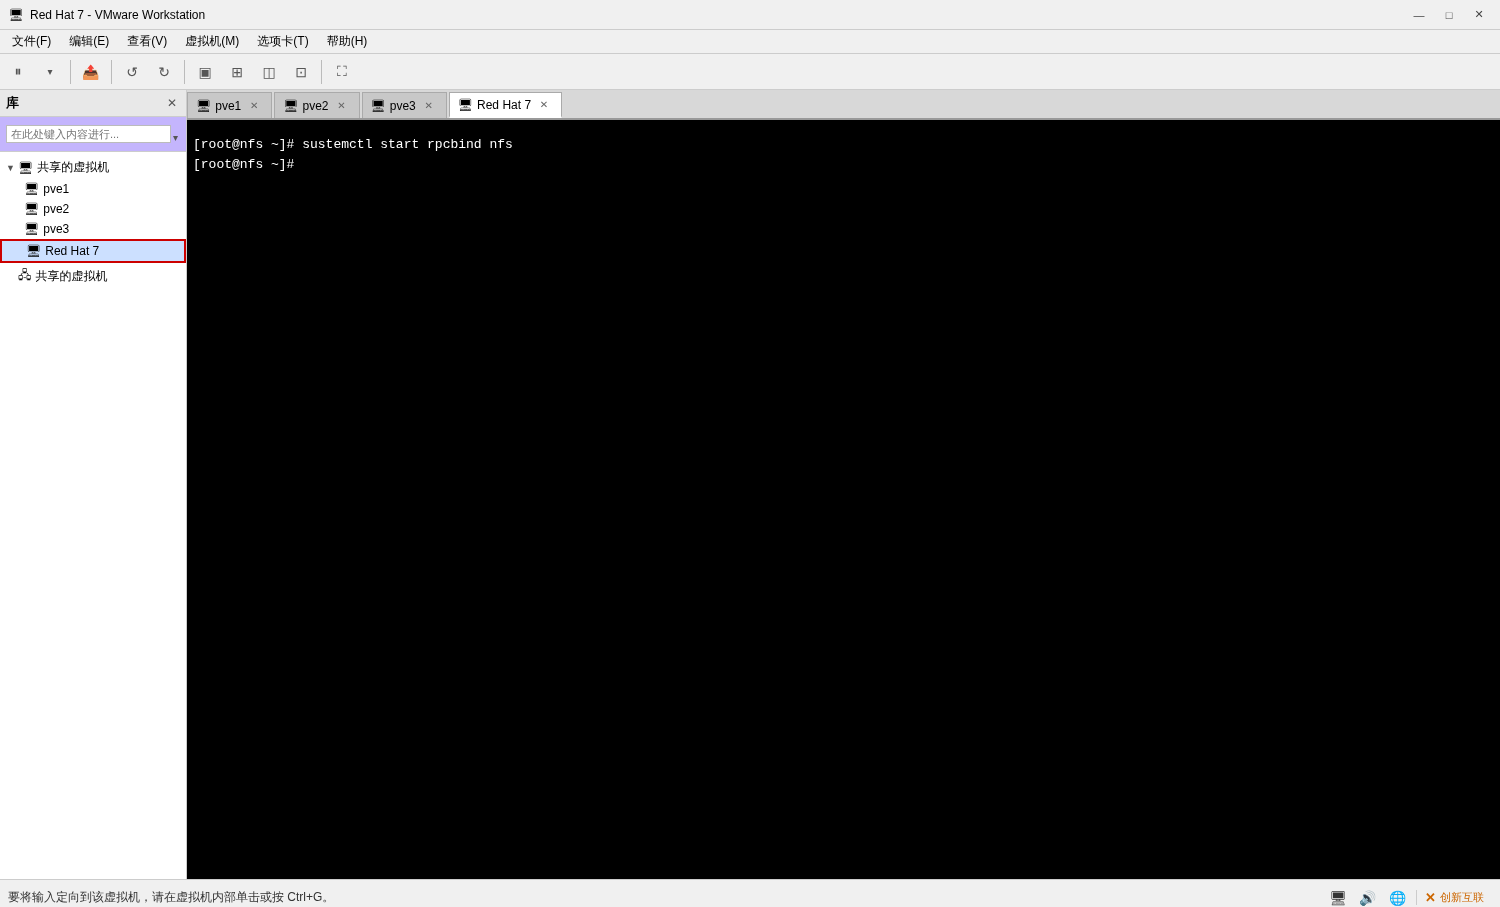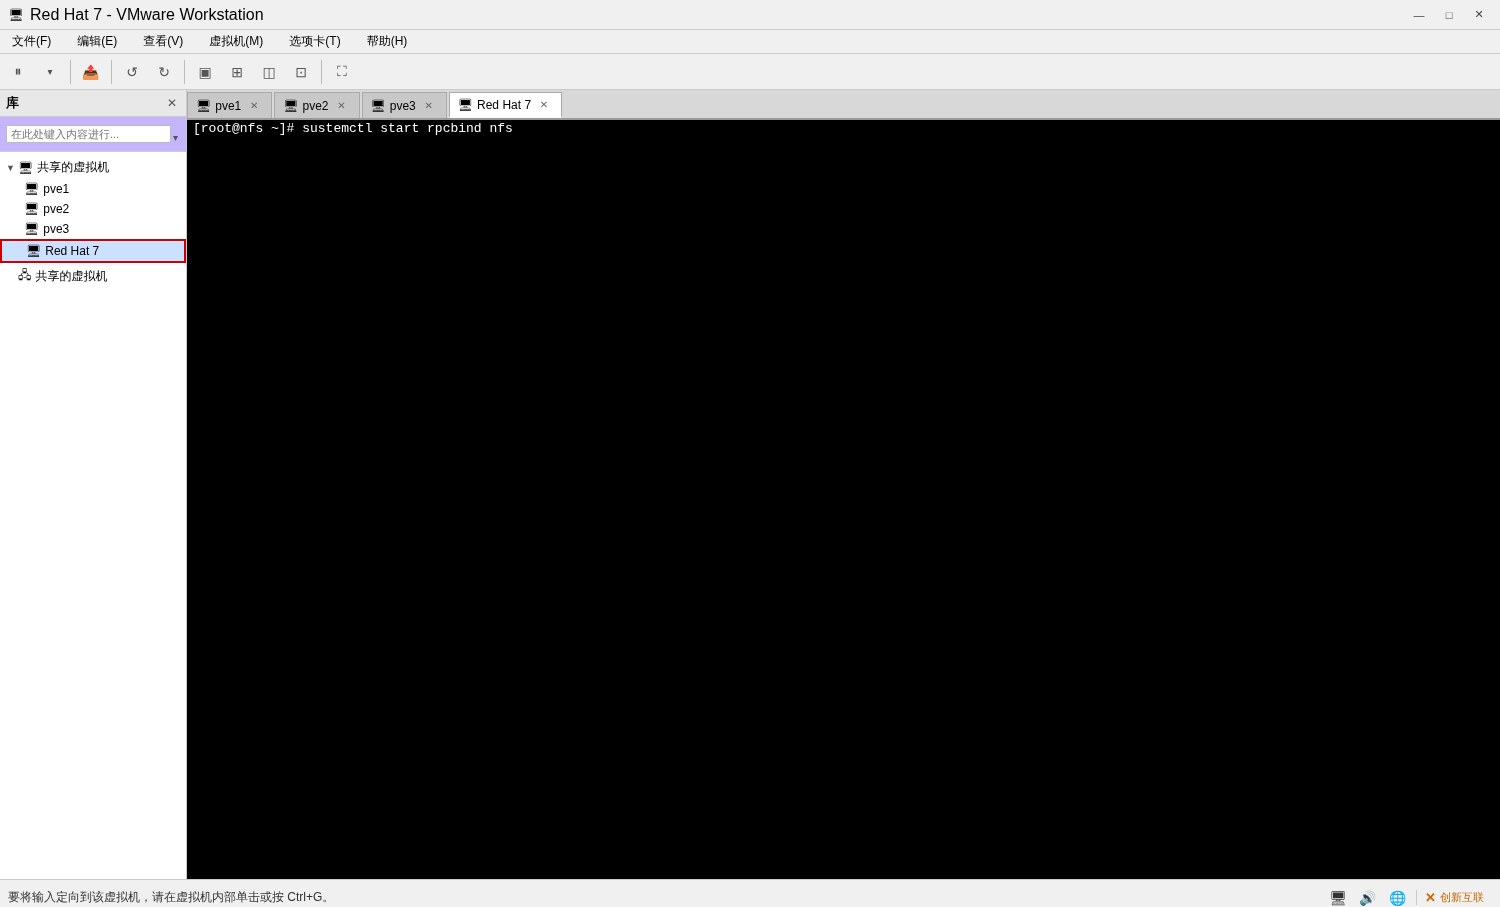--- a/index.html
+++ b/index.html
@@ -26,21 +26,21 @@
     #title-bar .app-icon {
       width: 16px;
       height: 16px;
       margin-right: 6px;
       display: flex;
       align-items: center;
       justify-content: center;
     }
     #title-bar .title-text {
       flex: 1;
-      font-size: 16px;
+      font-size: 12px;
       color: #000;
     }
     #title-bar .window-controls {
       display: flex;
       gap: 4px;
     }
     #title-bar .win-btn {
       width: 26px;
       height: 20px;
       background: none;
@@ -55,21 +55,21 @@
 
     
     #menu-bar {
       width: 100%;
       height: 24px;
       background: #f0f0f0;
       display: flex;
       align-items: center;
       padding: 0 4px;
       border-bottom: 1px solid #ccc;
-      gap: 10px;
+      gap: 2px;
     }
     .menu-item {
       padding: 2px 8px;
       cursor: pointer;
       font-size: 12px;
       color: #000;
       height: 22px;
       display: flex;
       align-items: center;
     }
@@ -257,21 +257,21 @@
       height: 14px;
     }
     .tab.active-redhat {
       background: #fff;
     }
 
     
     #terminal-area {
       flex: 1;
       background: #000;
-      padding: 0 6px;
+      padding: 16px 6px;
       font-family: 'Courier New', 'Consolas', monospace;
       font-size: 13px;
       color: #fff;
       overflow: hidden;
       position: relative;
     }
     .term-line {
       line-height: 1.4;
       white-space: pre;
     }
@@ -422,20 +422,21 @@
       </div>
       <div class="tab active active-redhat">
         <span class="tab-icon">🖥</span>
         <span>Red Hat 7</span>
         <span class="tab-close">✕</span>
       </div>
     </div>
 
     <div id="terminal-area">
       <div class="term-line">[root@nfs ~]# sustemctl start rpcbind nfs</div>
+      <div class="term-line" style="margin-top:2px;">[root@nfs ~]#</div>
     </div>
 
   </div>
 </div>
 
 <div id="status-bar">
   <span class="status-text">要将输入定向到该虚拟机，请在虚拟机内部单击或按 Ctrl+G。</span>
   <div class="status-icons">
     <div class="status-icon-box">🖥</div>
     <div class="status-icon-box">🔊</div>

